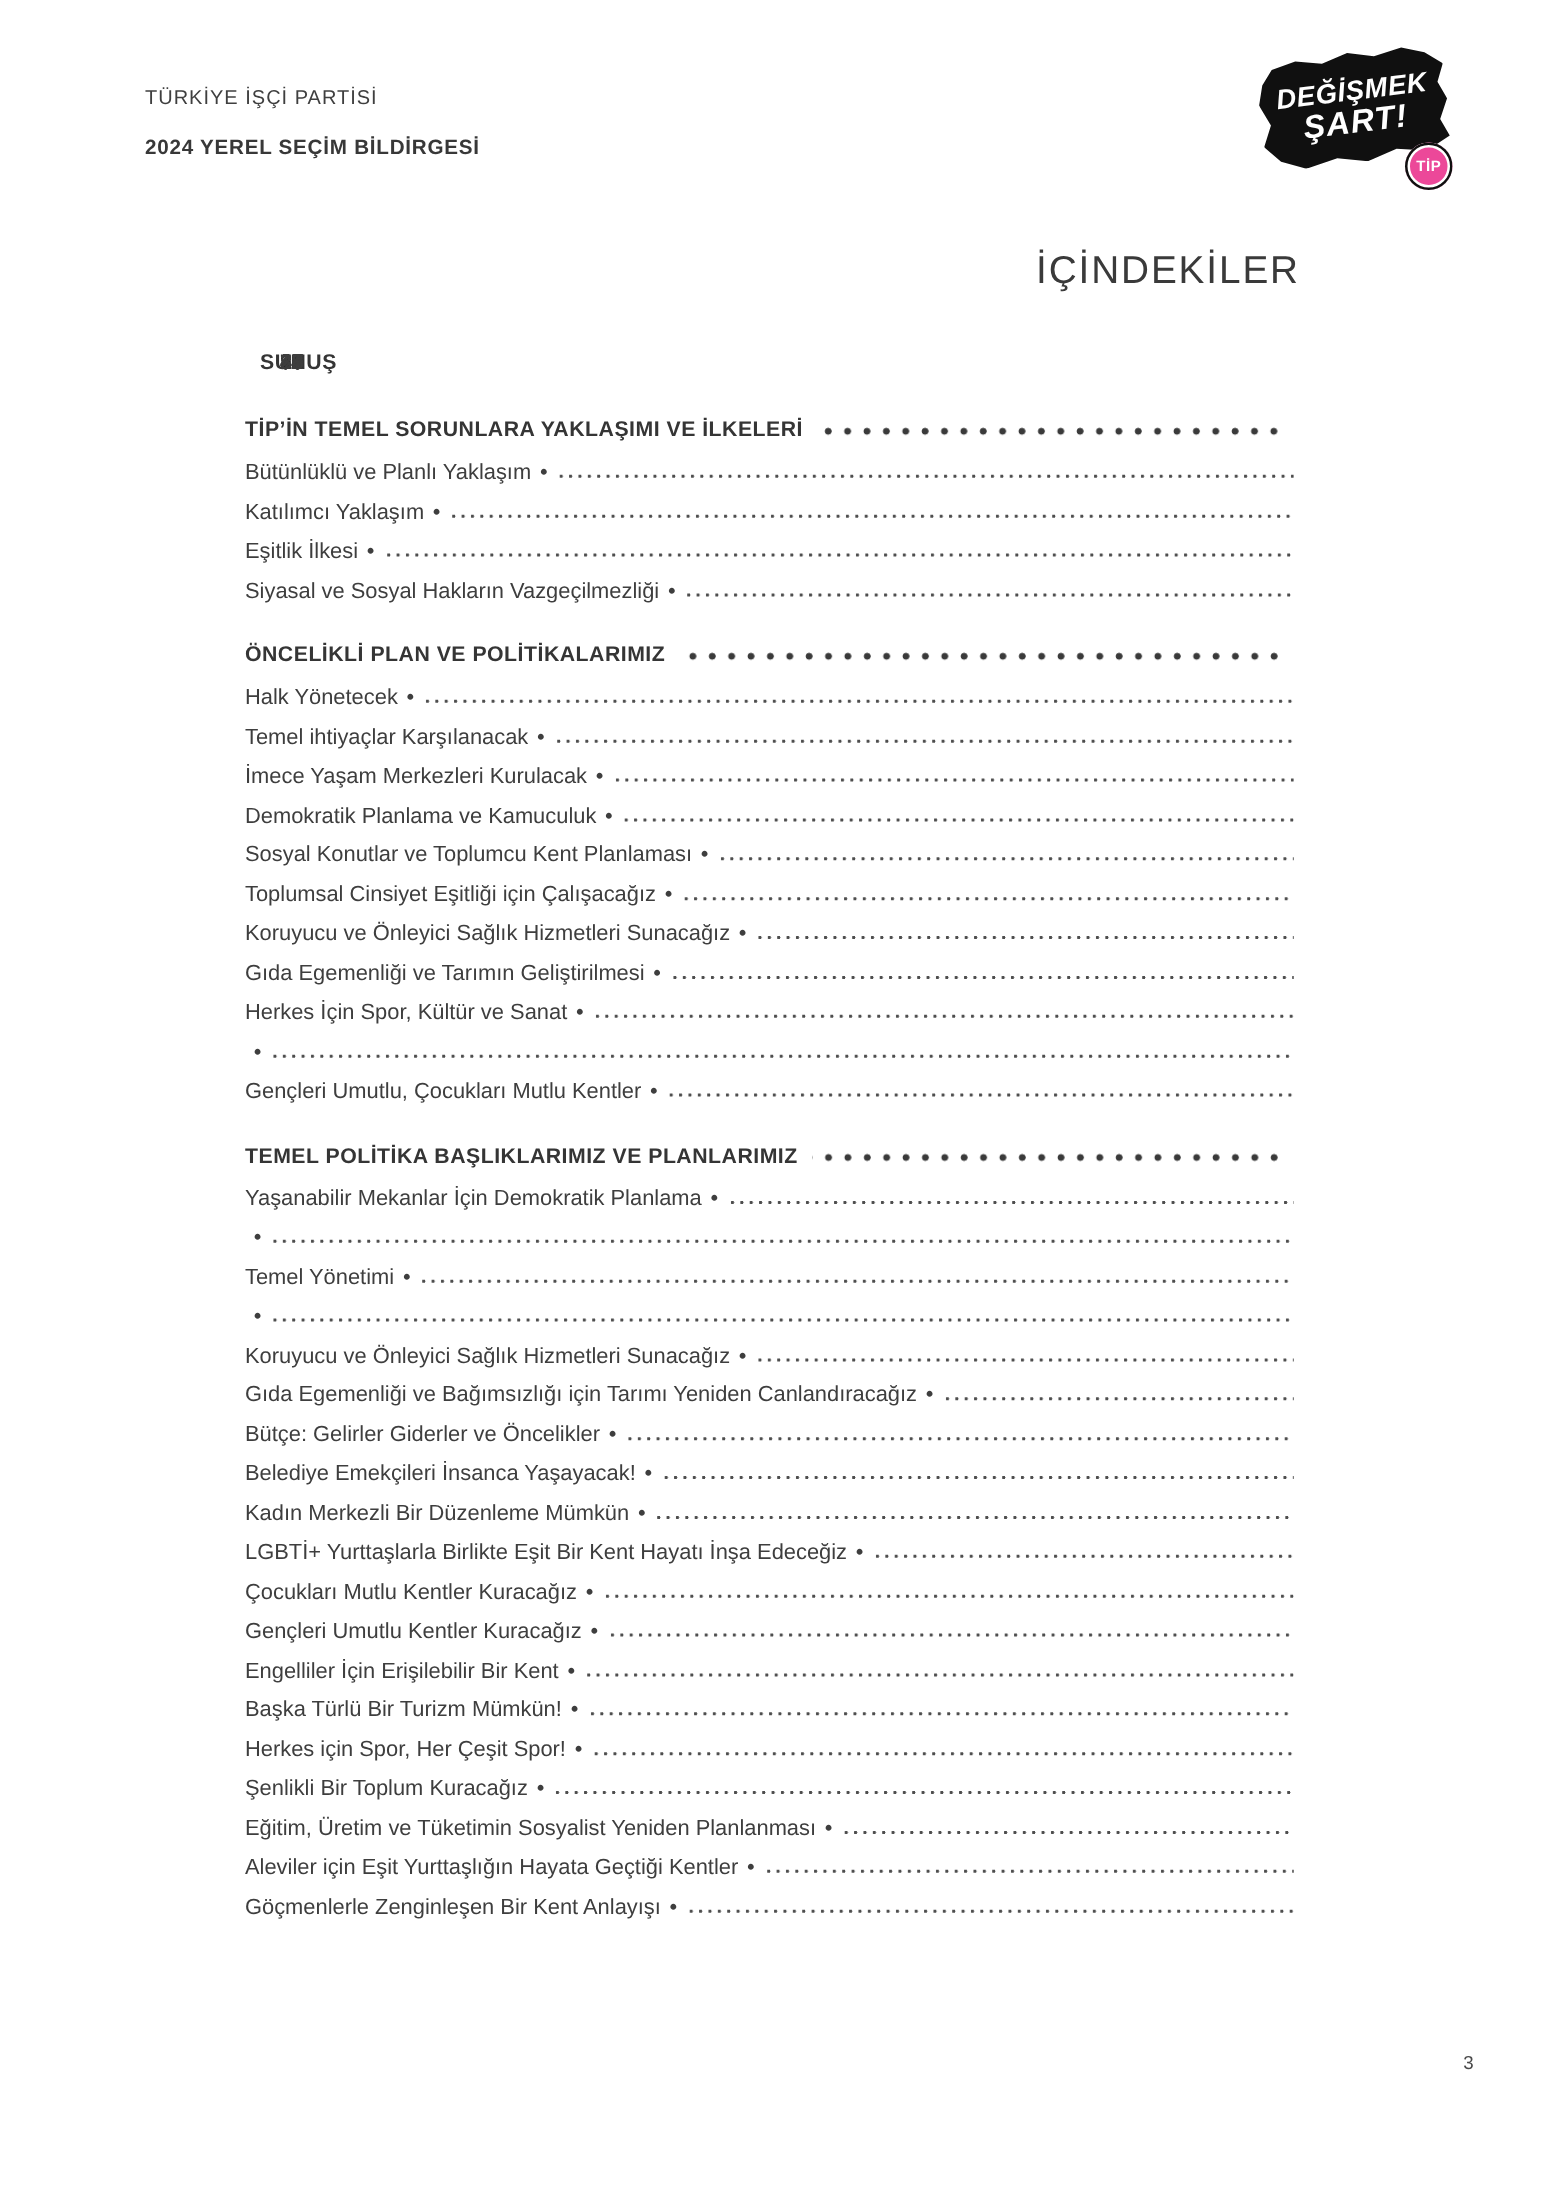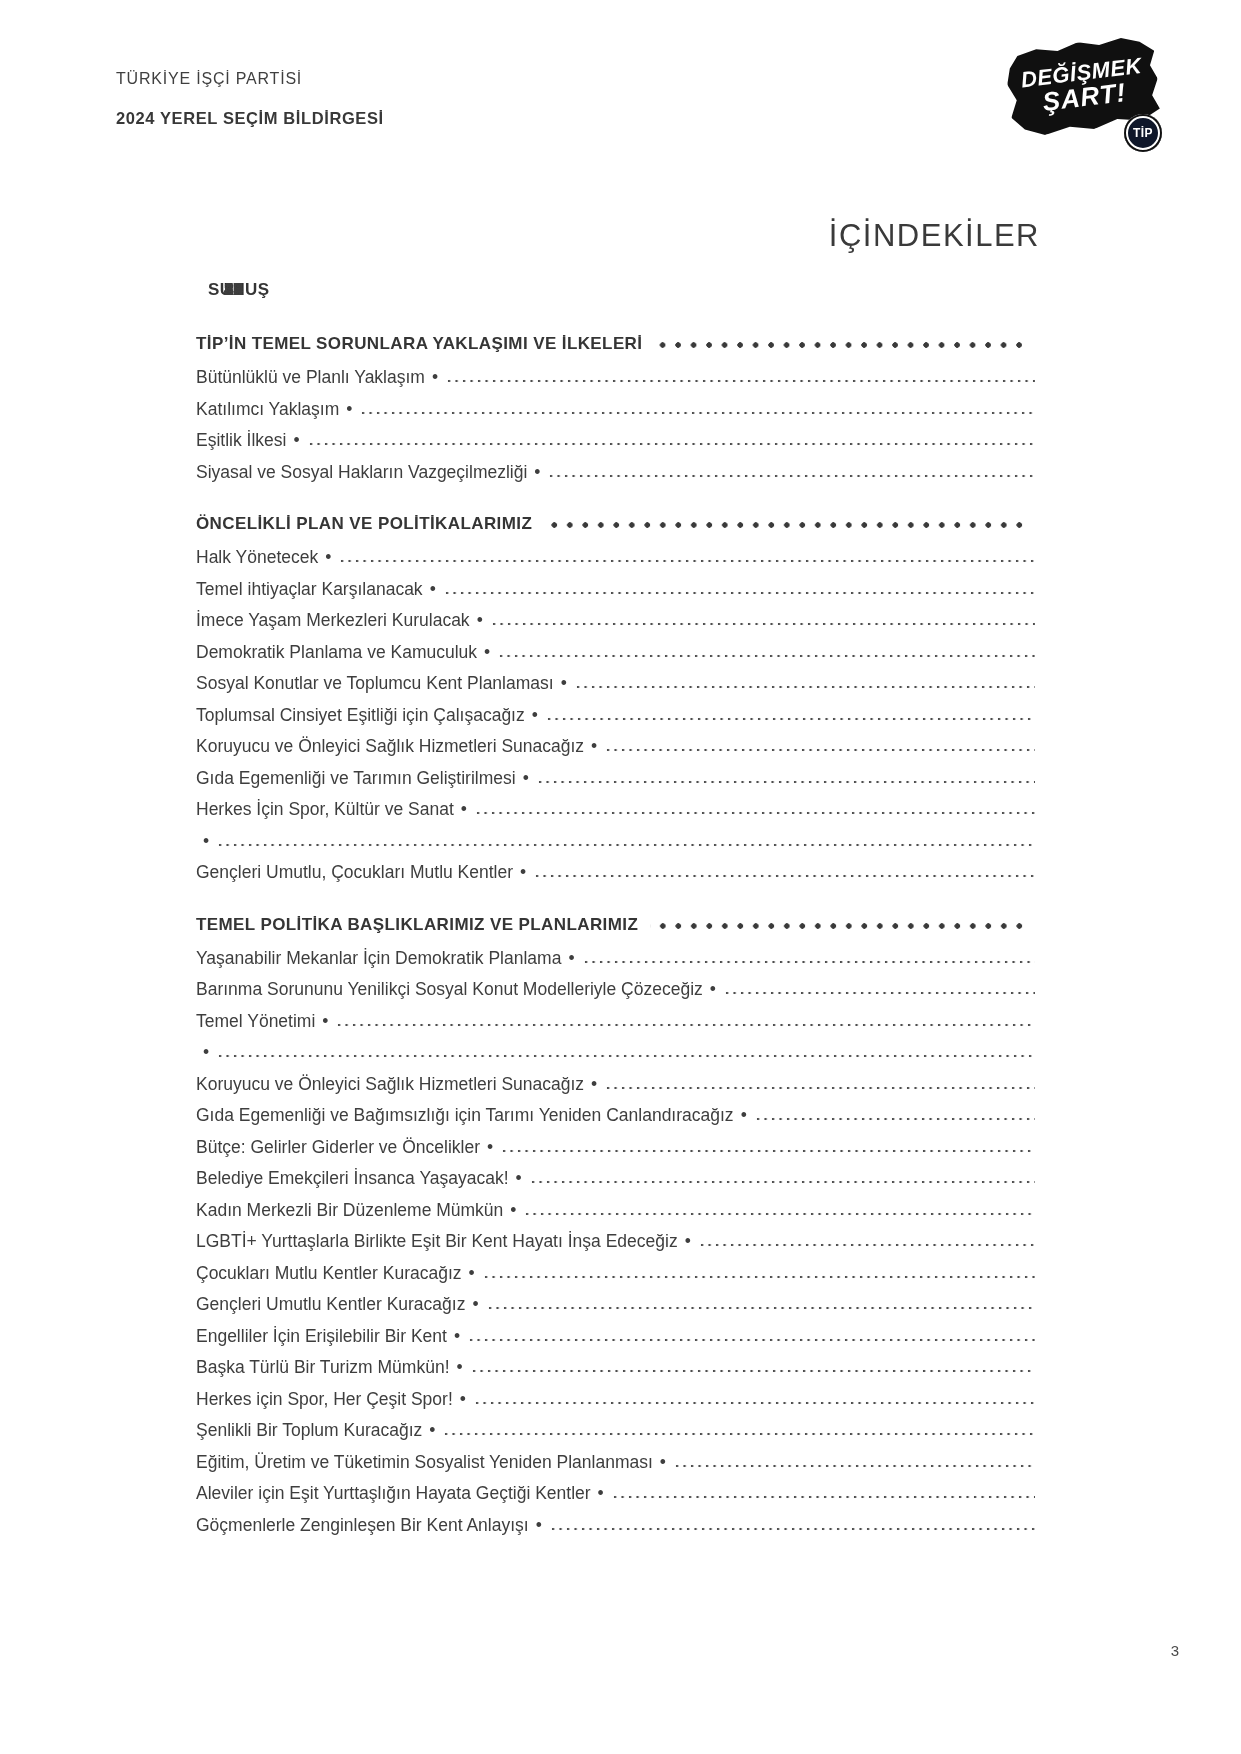--- a/index.html
+++ b/index.html
@@ -30,30 +30,30 @@
   }
   .logo-burst .t1 {
     color:#fff; font-style:italic; font-weight:700; font-size:22px; letter-spacing:0.5px; line-height:1.05;
   }
   .logo-burst .t2 {
     color:#fff; font-style:italic; font-weight:700; font-size:26px; letter-spacing:1px; line-height:1.05;
   }
   .logo-badge {
     position:absolute; right:6px; bottom:2px;
     width:38px; height:38px; border-radius:50%;
-    background:#0f172a;
+    background:#ec4899;
     box-shadow: inset 0 0 0 2px #101010, inset 0 0 0 4px #ffffff;
     display:flex; align-items:center; justify-content:center;
   }
   .logo-badge span { color:#fff; font-weight:700; font-size:12px; letter-spacing:0.5px; }
 
   
   .page-title {
     position:absolute; top:198px; right:201px;
-    font-size:31px; font-weight:400; letter-spacing:1.5px; color:#3a3a3a;margin-top:20px;
+    font-size:31px; font-weight:400; letter-spacing:1.5px; color:#3a3a3a;
   }
 
   
   .toc { position:absolute; left:196px; top:280px; width:845px; }
 
   .row { display:flex; align-items:baseline; }
 
   .row.section {
     margin-top:26px; margin-bottom:8px;
     font-size:17px; font-weight:700; letter-spacing:0.4px; color:#353535;
@@ -225,21 +225,20 @@
         <span class="leader"></span>
         <span class="page">17</span>
       </div>
       <div class="row entry">
         <span class="label">Yaşanabilir Mekanlar İçin Demokratik Planlama</span>
         <span class="bullet">•</span>
         <span class="leader"></span>
         <span class="page">17</span>
       </div>
       <div class="row entry">
-        <span class="label">Barınma Sorununu Yenilikçi Sosyal Konut Modelleriyle Çözeceğiz</span>
         <span class="bullet">•</span>
         <span class="leader"></span>
         <span class="page">19</span>
       </div>
       <div class="row entry">
         <span class="label">Temel Yönetimi</span>
         <span class="bullet">•</span>
         <span class="leader"></span>
         <span class="page">20</span>
       </div>

